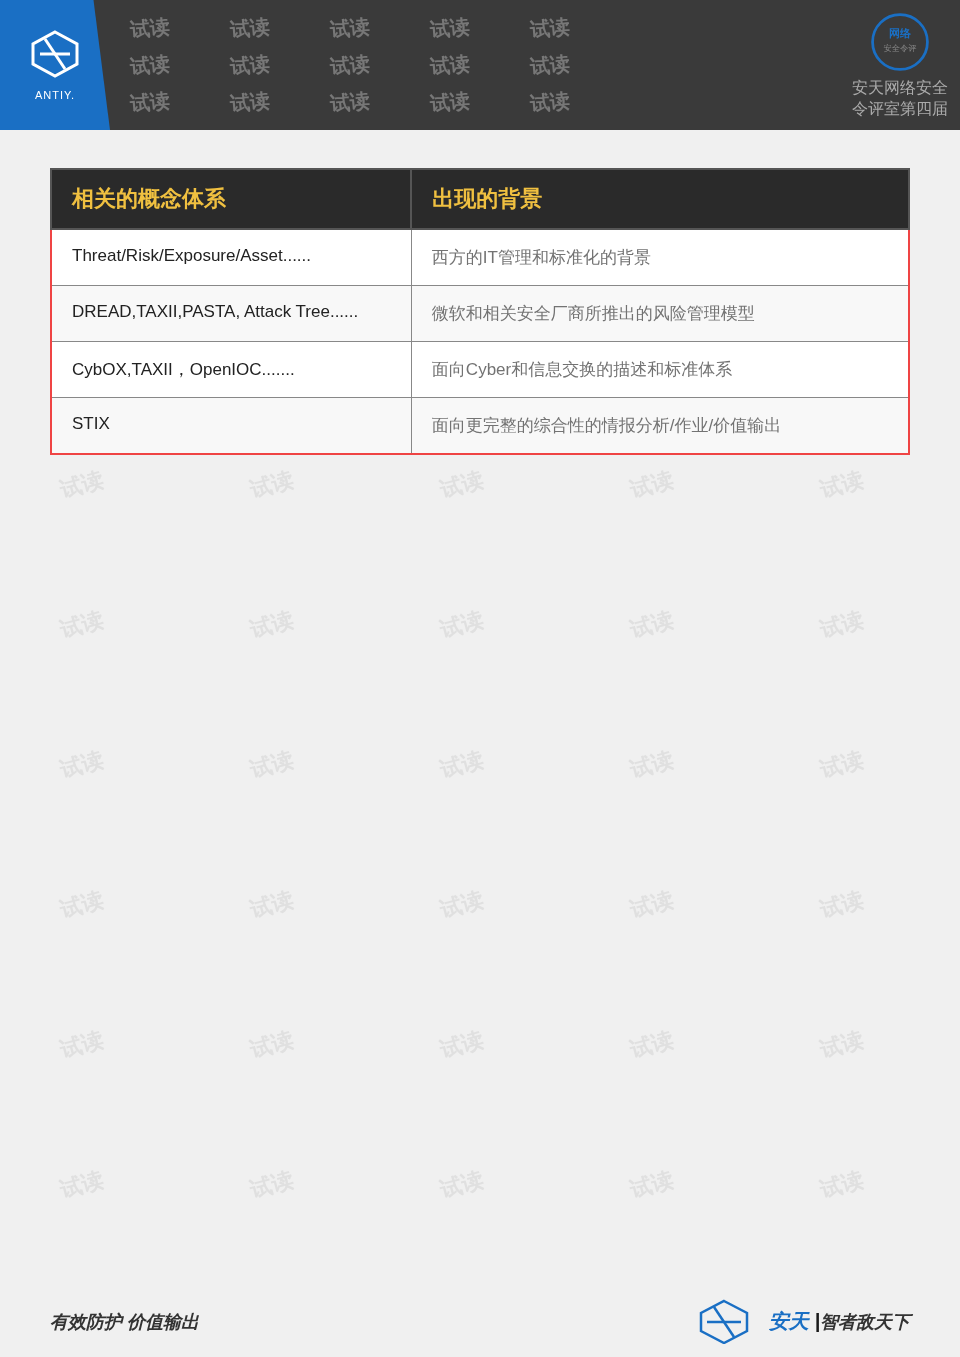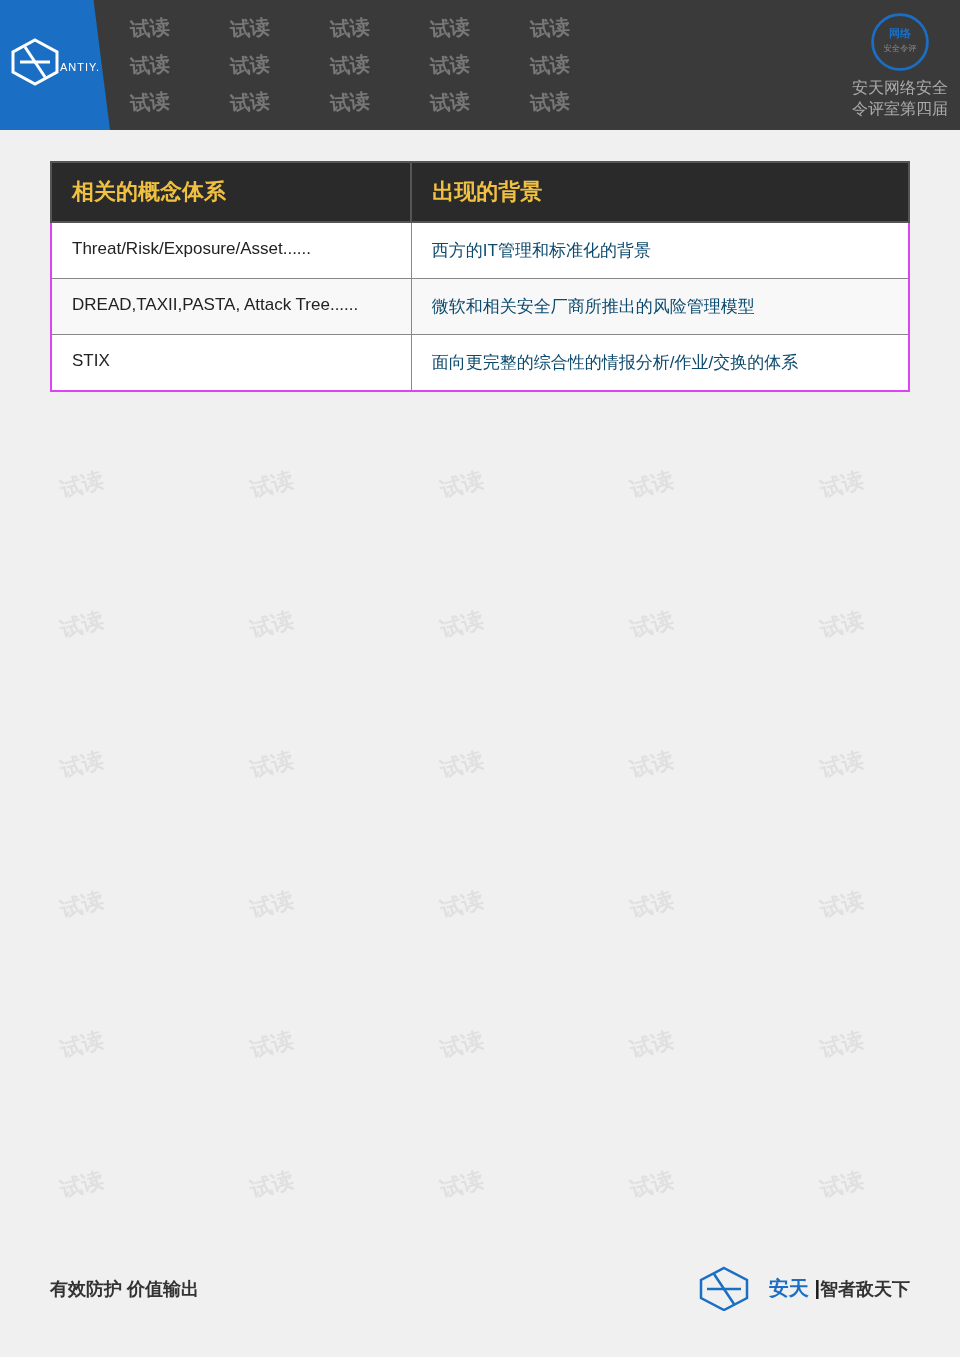--- a/index.html
+++ b/index.html
@@ -20,21 +20,21 @@
       position: relative;
       display: flex;
       align-items: center;
     }
 
     .logo-box {
       width: 110px;
       height: 130px;
       background: #1a6fc4;
       display: flex;
-      flex-direction: row;
+      flex-direction: column;
       align-items: center;
       justify-content: center;
       clip-path: polygon(0 0, 85% 0, 100% 100%, 0 100%);
       flex-shrink: 0;
     }
 
     .logo-emblem {
       color: white;
       font-size: 36px;
       line-height: 1;
@@ -97,22 +97,22 @@
     
     .content {
       padding: 30px 50px;
       position: relative;
     }
 
     
     .main-table {
       width: 100%;
       border-collapse: collapse;
-      border: 2px solid #d946ef;
-      margin-top: 1px;
+      border: 2px solid #ef4444;
+      margin-top: 8px;
       padding-left: 32px;
     }
 
     .main-table th {
       background: #2a2a2a;
       color: #f0c040;
       font-size: 22px;
       font-weight: bold;
       padding: 14px 20px;
       text-align: left;
@@ -138,33 +138,34 @@
     .main-table td.left-col {
       width: 42%;
       font-size: 17px;
       color: #222;
       font-weight: 500;
     }
 
     .main-table td.right-col {
       width: 58%;
       font-size: 17px;
-      color: #0c4a6e;
+      color: #737373;
     }
 
     
     .footer {
       position: absolute;
-      bottom: 46px;
+      bottom: 13px;
       left: 0;
       right: 0;
       padding: 0 50px;
       display: flex;
       justify-content: space-between;
       align-items: center;
+      font-style: italic;
     }
 
     .footer-left {
       font-size: 18px;
       color: #333;
       font-weight: bold;
     }
 
     .footer-right {
       display: flex;
@@ -311,22 +312,26 @@
       <tbody id="table-body">
       <tr>
             <td class="left-col">Threat/Risk/Exposure/Asset......</td>
             <td class="right-col">西方的IT管理和标准化的背景</td>
           </tr>
           <tr>
             <td class="left-col">DREAD,TAXII,PASTA, Attack Tree......</td>
             <td class="right-col">微软和相关安全厂商所推出的风险管理模型</td>
           </tr>
           <tr>
+            <td class="left-col">CybOX,TAXII，OpenIOC.......</td>
+            <td class="right-col">面向Cyber和信息交换的描述和标准体系</td>
+          </tr>
+          <tr>
             <td class="left-col">STIX</td>
-            <td class="right-col">面向更完整的综合性的情报分析/作业/交换的体系</td>
+            <td class="right-col">面向更完整的综合性的情报分析/作业/价值输出</td>
           </tr>
         </tbody>
     </table>
   </div>
 </div>
 
 <div class="footer">
   <div class="footer-left">有效防护 价值输出</div>
   <div class="footer-right">
     <svg width="50" height="45" viewBox="0 0 50 45">

